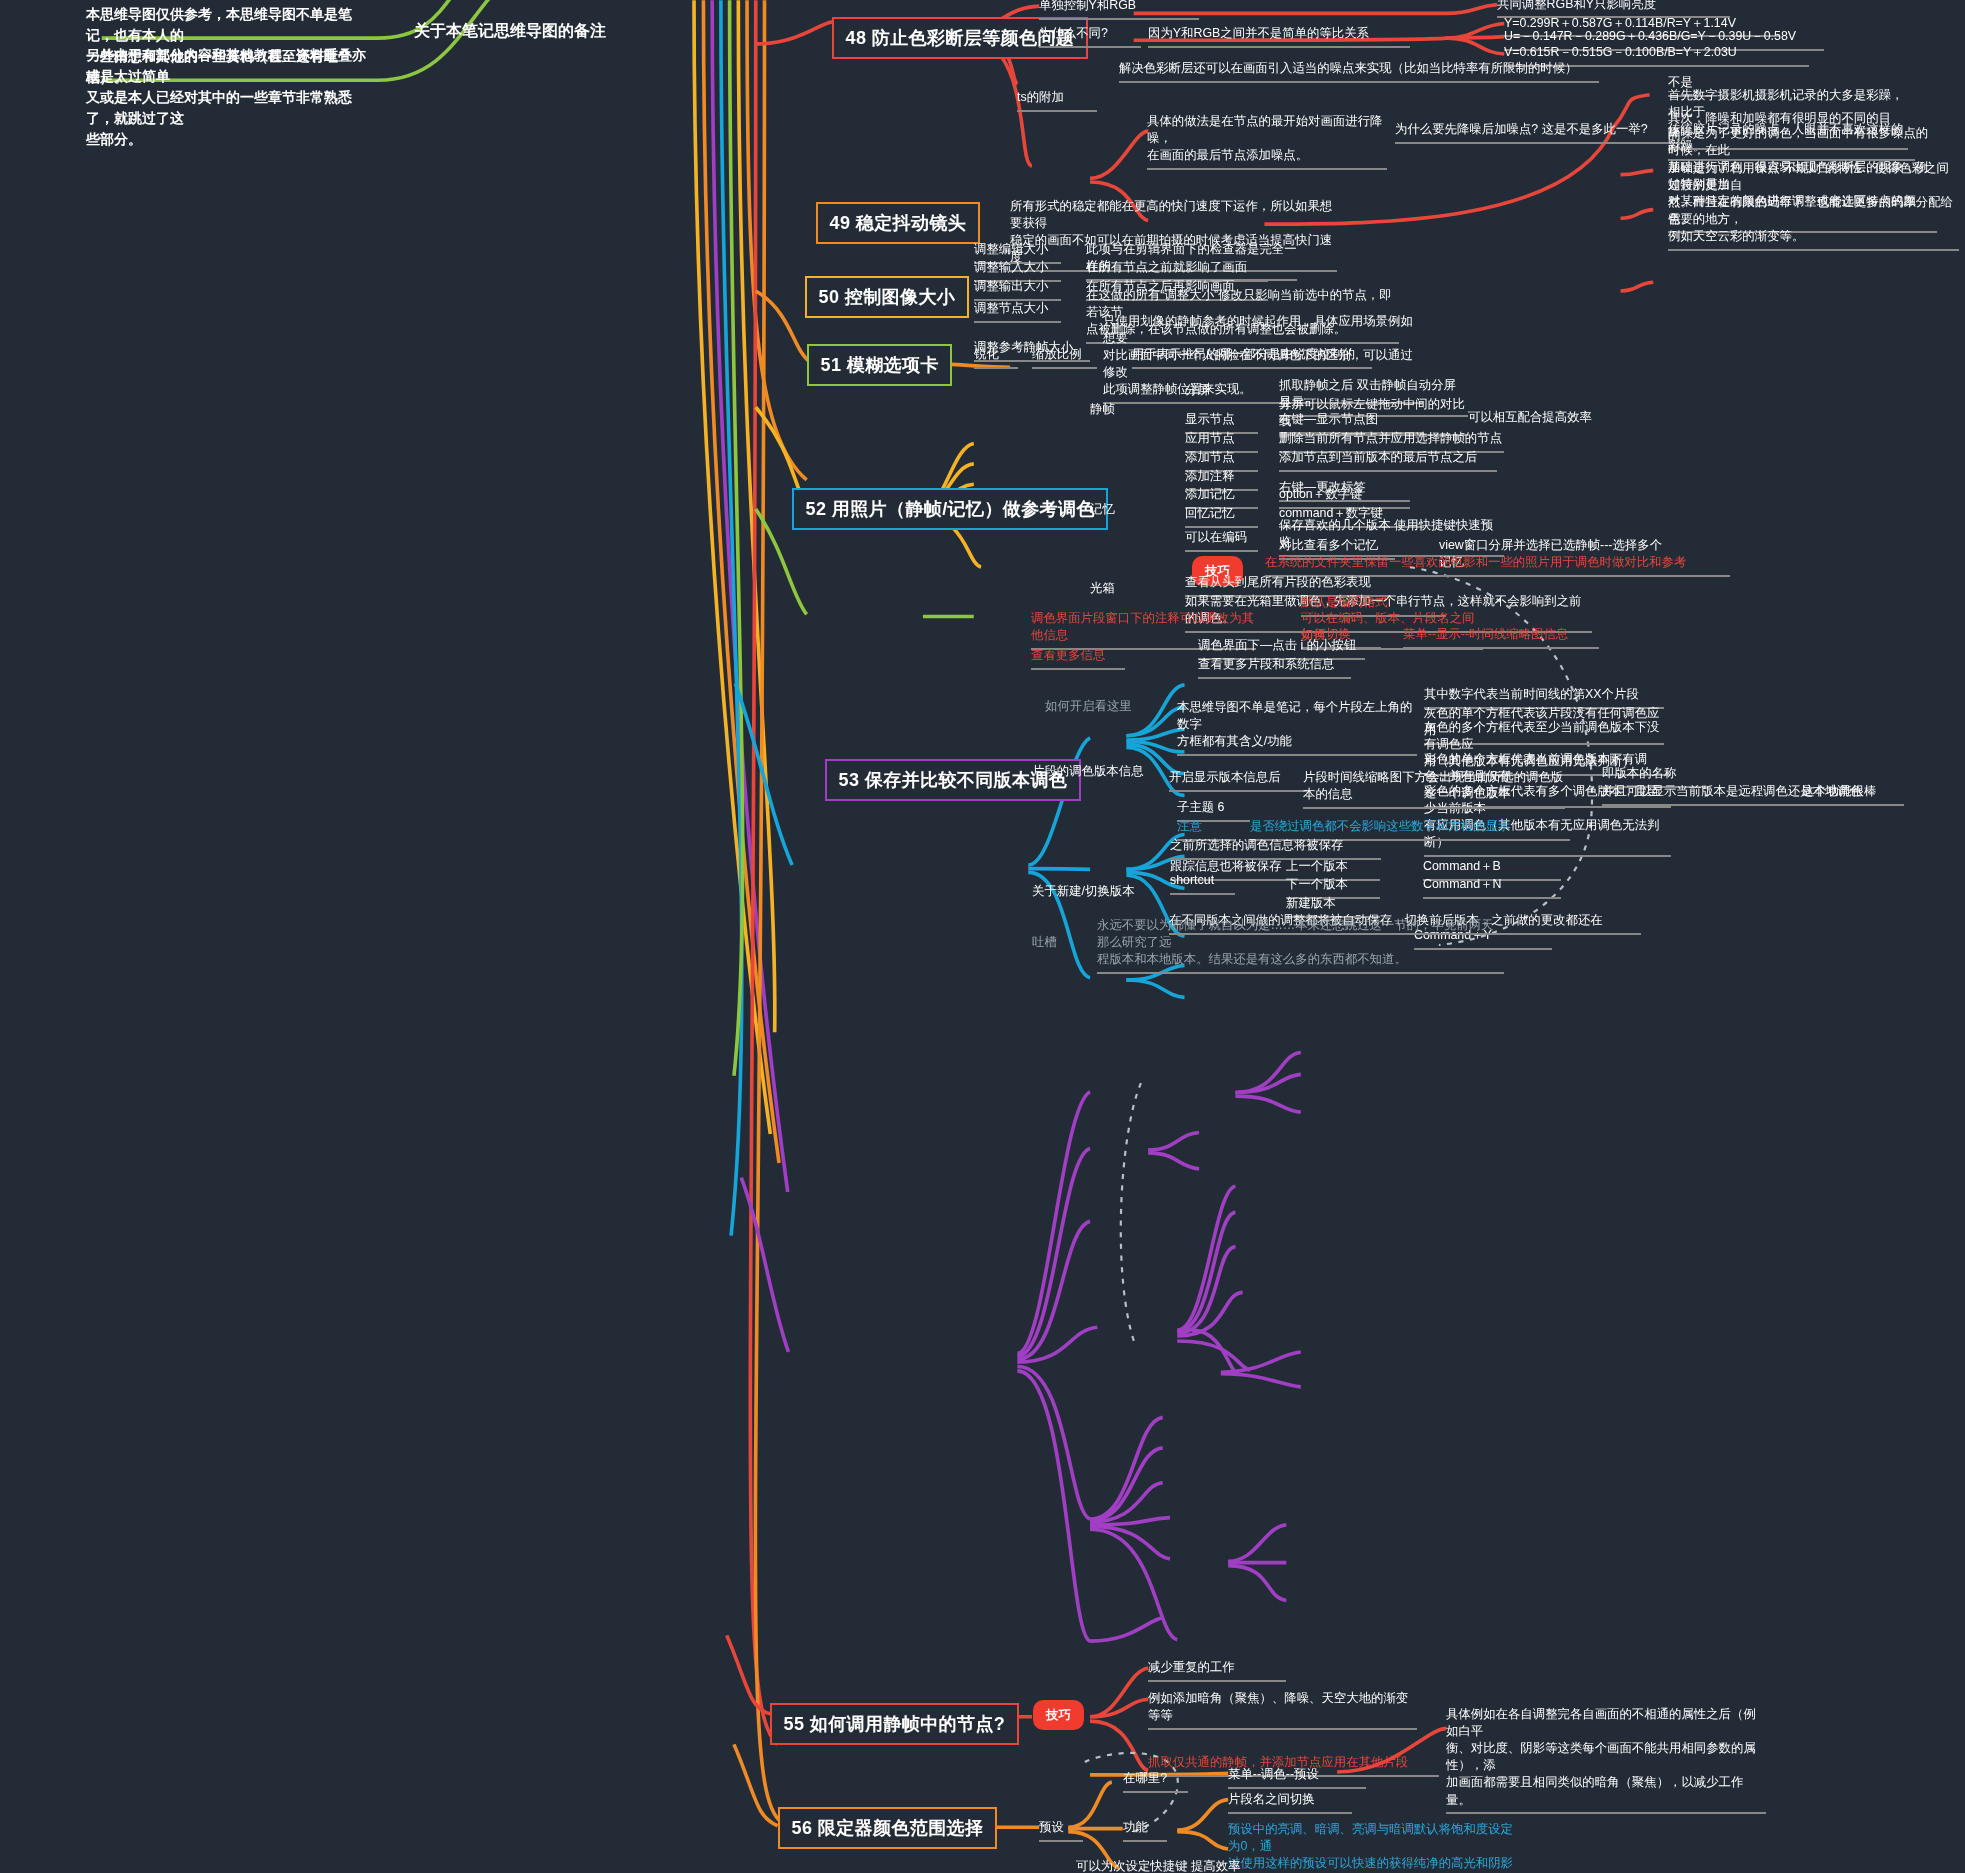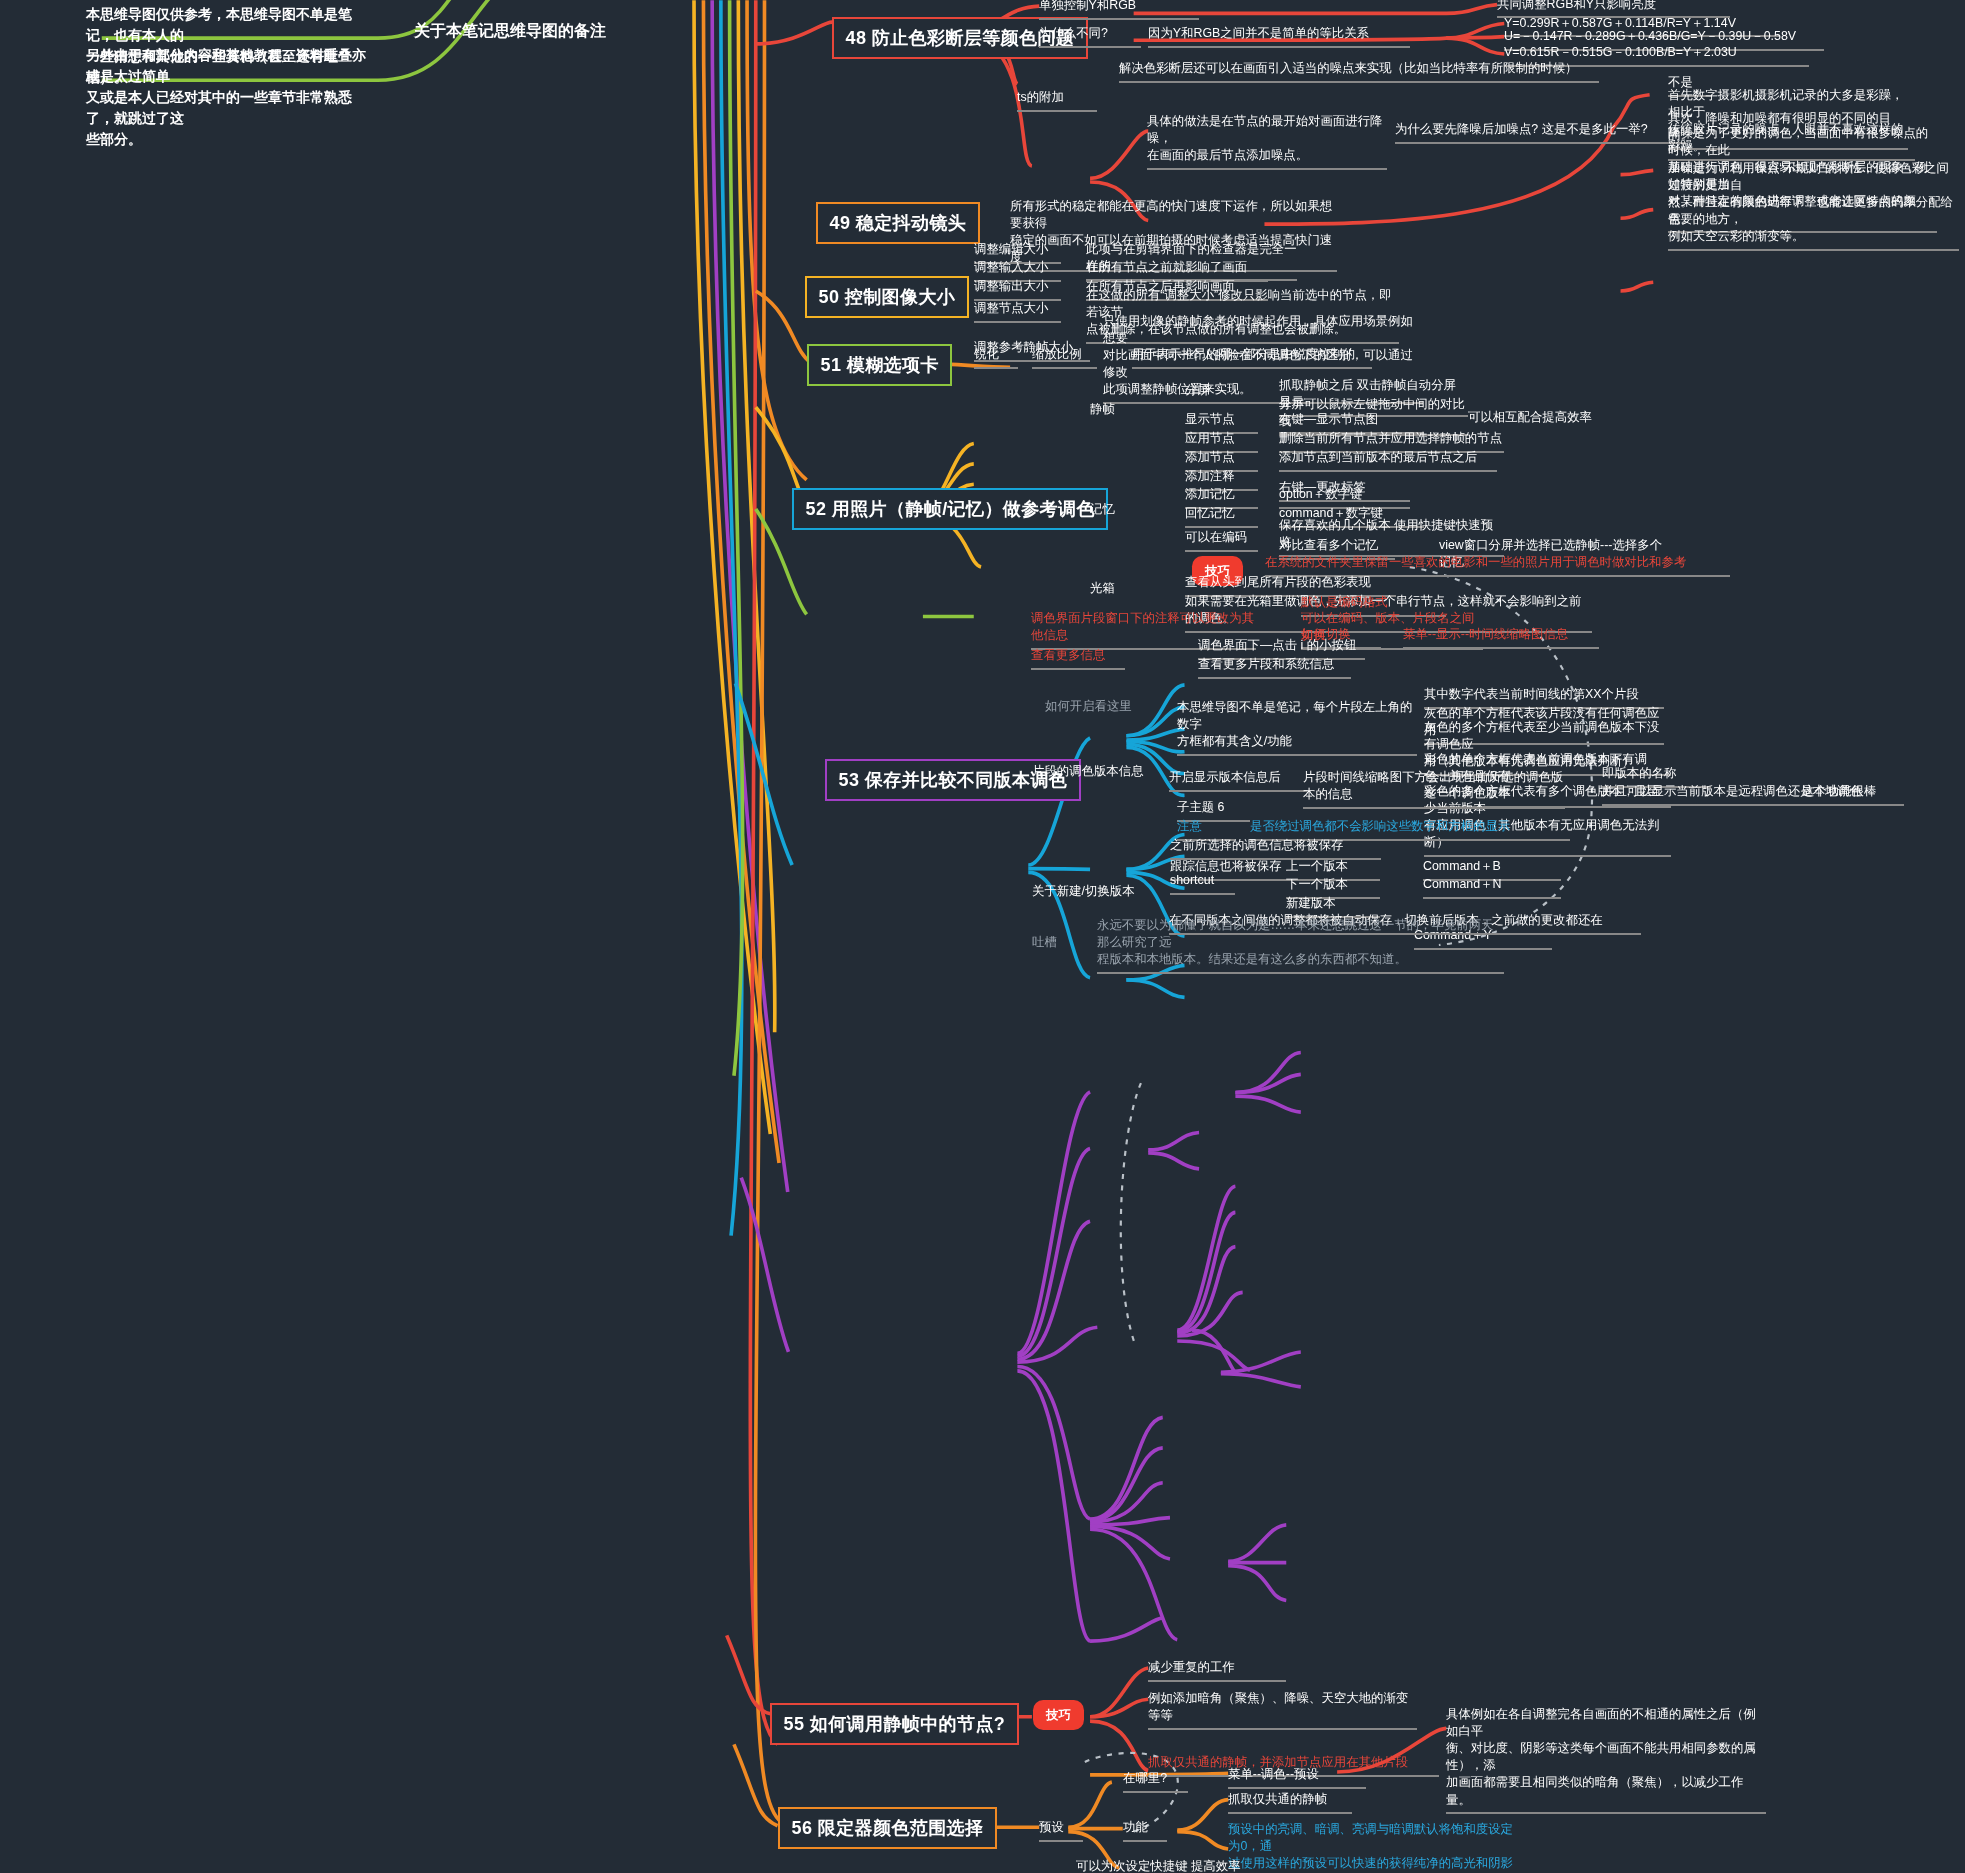--- a/index.html
+++ b/index.html
@@ -330,19 +330,19 @@
 衡、对比度、阴影等这类每个画面不能共用相同参数的属性），添
 加画面都需要且相同类似的暗角（聚焦），以减少工作量。</div>
 
   <div class="node boxed c-orange" style="left:778px;top:1807px;">
     <span>56 限定器颜色范围选择</span>
   </div>
   <div class="txt leaf u u-orange" style="left:1039px;top:1819px;width:44px;">预设</div>
   <div class="txt leaf u u-orange" style="left:1123px;top:1770px;width:65px;">在哪里?</div>
   <div class="txt leaf u u-orange" style="left:1228px;top:1766px;width:138px;">菜单--调色--预设</div>
   <div class="txt leaf u u-orange" style="left:1123px;top:1819px;width:44px;">功能</div>
-  <div class="txt leaf u u-orange" style="left:1228px;top:1791px;width:124px;">抓取仅共通的静帧</div>
+  <div class="txt leaf u u-orange" style="left:1228px;top:1791px;width:124px;">片段名之间切换</div>
   <div class="txt leaf u u-orange t-cyan" style="left:1228px;top:1821px;width:291px;">预设中的亮调、暗调、亮调与暗调默认将饱和度设定为0，通
 过使用这样的预设可以快速的获得纯净的高光和阴影</div>
   <div class="txt leaf u u-orange" style="left:1076px;top:1858px;width:182px;">可以为次设定快捷键 提高效率</div>
 
 </div>
 
 
 </body></html>

